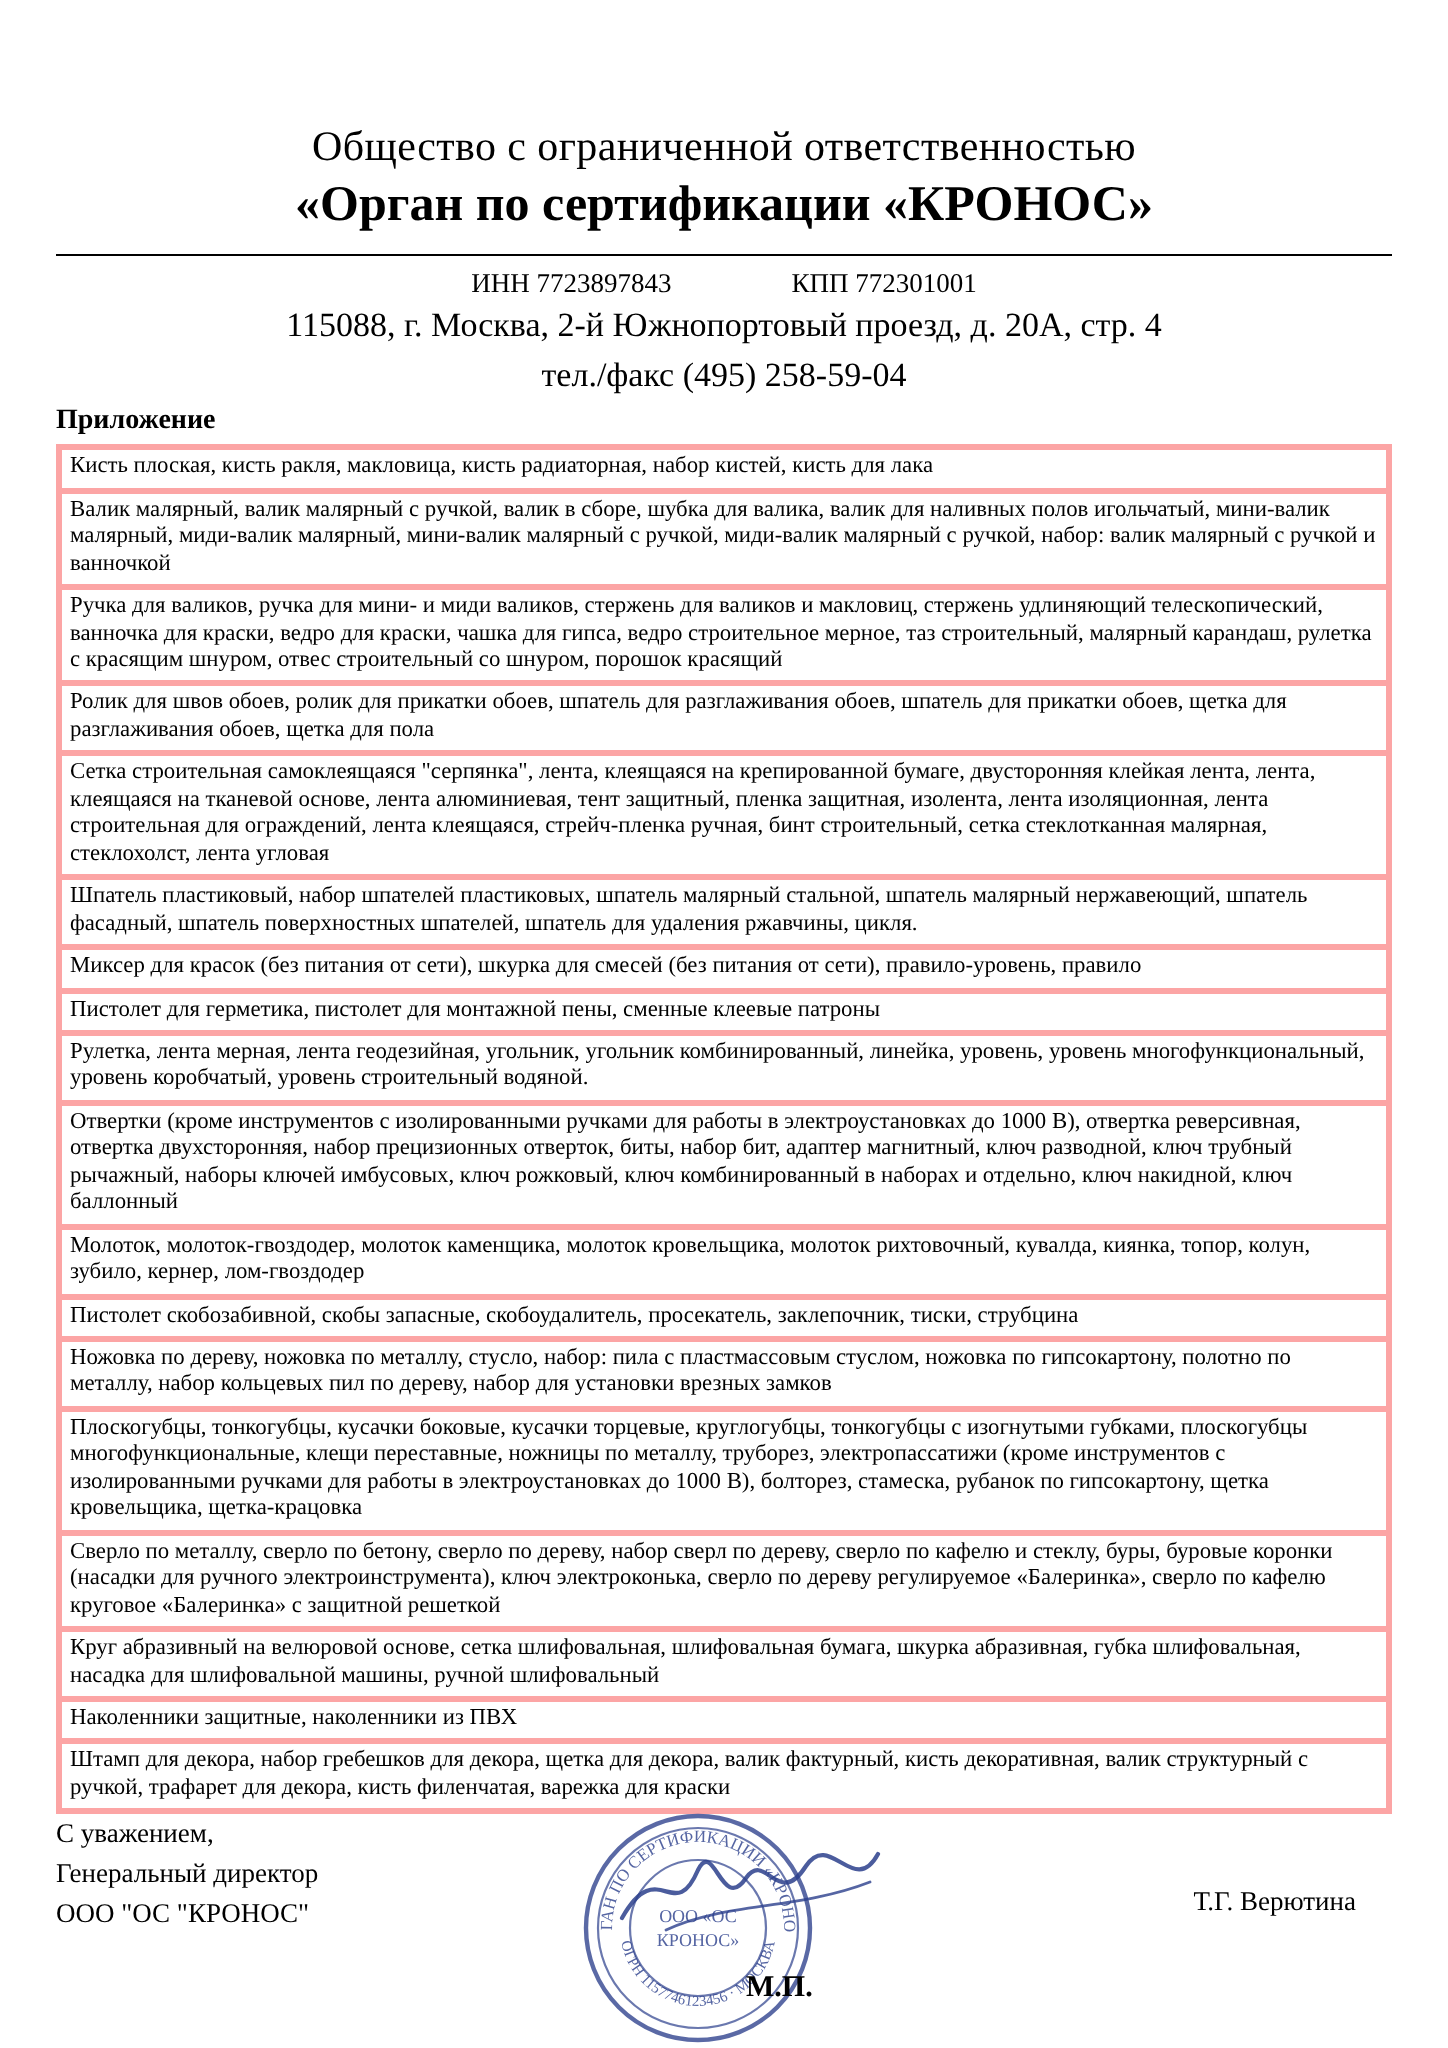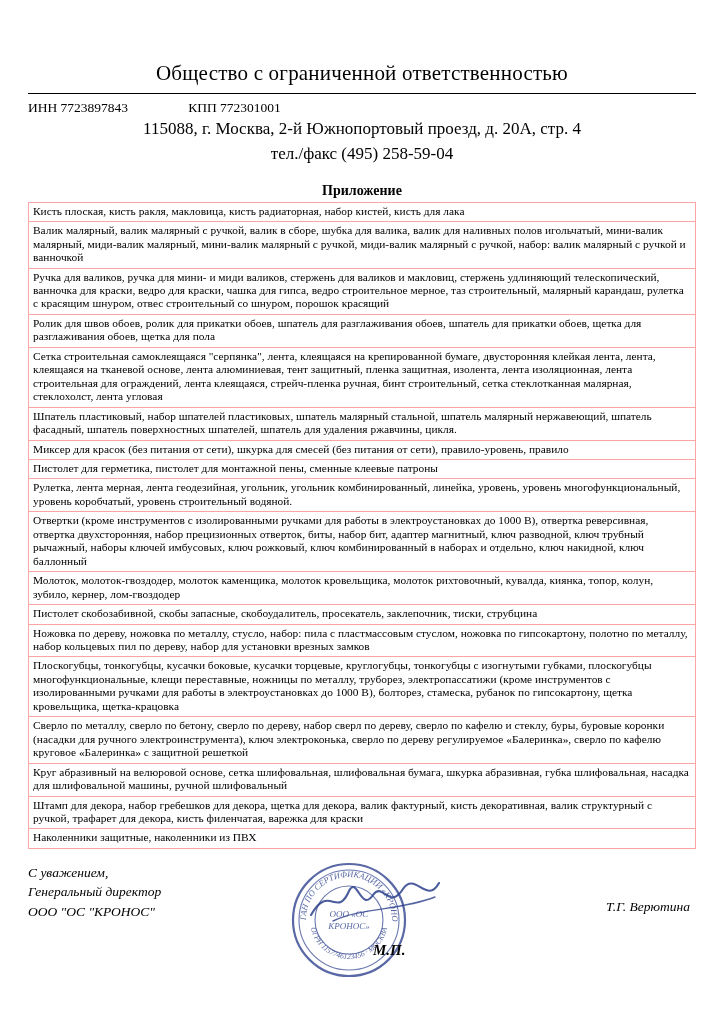--- a/index.html
+++ b/index.html
@@ -35,64 +35,63 @@
     line-height: 1.3;
     margin-top: 1px;
   }
   .rule {
     border: none;
     border-top: 1.6px solid #000;
     margin: 7px 0 5px 0;
   }
   .req-row {
     display: flex;
-    justify-content: flex-start;
+    justify-content: center;
     gap: 60px;
     font-size: 13.5px;
     line-height: 1.35;
   }
   .addr, .phone {
     font-size: 17px;
     line-height: 1.45;
     text-align: center;
   }
   .appendix-title {
-    text-align: center;
+    text-align: left;
     font-size: 14px;
     font-weight: bold;
-    margin-top: 16px;
+    margin-top: 3px;
     margin-bottom: 3px;
   }
   table.items {
     width: 100%;
     border-collapse: collapse;
     table-layout: fixed;
   }
   table.items td {
-    border: 1px solid #fca5a5;
+    border: 3px solid #fca5a5;
     padding: 2px 4px 3px 4px;
     font-size: 11.4px;
     line-height: 1.18;
     text-align: left;
     vertical-align: top;
     font-family: "Liberation Serif", serif;
   }
   .footer {
-    margin-top: 14px;
+    margin-top: 0;
     position: relative;
     font-size: 13.5px;
     line-height: 1.45;
-    font-style: italic;
   }
   .footer .left {
     display: inline-block;
   }
   .footer .right {
     position: absolute;
-    right: 6px;
+    right: 18px;
     top: 34px;
     font-size: 13.5px;
   }
   .mp {
     position: absolute;
     left: 345px;
     top: 77px;
     font-size: 15px;
     font-weight: bold;
   }
@@ -113,20 +112,21 @@
     pointer-events: none;
   }
 </style>
 </head>
 <body>
 
 <div class="page">
 
   <div class="header">
     <div class="org-line1">Общество с ограниченной ответственностью</div>
+    <div class="org-line2">«Орган по сертификации «КРОНОС»</div>
     <hr class="rule">
     <div class="req-row">
       <span>ИНН 7723897843</span>
       <span>КПП 772301001</span>
     </div>
     <div class="addr">115088, г. Москва, 2-й Южнопортовый проезд, д. 20А, стр. 4</div>
     <div class="phone">тел./факс (495) 258-59-04</div>
     <div class="appendix-title">Приложение</div>
   </div>
 
@@ -174,24 +174,24 @@
       <tr>
           <td>Плоскогубцы, тонкогубцы, кусачки боковые, кусачки торцевые, круглогубцы, тонкогубцы с изогнутыми губками, плоскогубцы многофункциональные, клещи переставные, ножницы по металлу, труборез, электропассатижи (кроме инструментов с изолированными ручками для работы в электроустановках до 1000 В), болторез, стамеска, рубанок по гипсокартону, щетка кровельщика, щетка-крацовка</td>
         </tr>
       <tr>
           <td>Сверло по металлу, сверло по бетону, сверло по дереву, набор сверл по дереву, сверло по кафелю и стеклу, буры, буровые коронки (насадки для ручного электроинструмента), ключ электроконька, сверло по дереву регулируемое «Балеринка», сверло по кафелю круговое «Балеринка» с защитной решеткой</td>
         </tr>
       <tr>
           <td>Круг абразивный на велюровой основе, сетка шлифовальная, шлифовальная бумага, шкурка абразивная, губка шлифовальная, насадка для шлифовальной машины, ручной шлифовальный</td>
         </tr>
       <tr>
+          <td>Наколенники защитные, наколенники из ПВХ</td>
+        </tr>
+      <tr>
           <td>Штамп для декора, набор гребешков для декора, щетка для декора, валик фактурный, кисть декоративная, валик структурный с ручкой, трафарет для декора, кисть филенчатая, варежка для краски</td>
-        </tr>
-      <tr>
-          <td>Наколенники защитные, наколенники из ПВХ</td>
         </tr>
     </tbody>
   </table>
 
   <div class="footer">
     <div class="left">
       <div>С уважением,</div>
       <div>Генеральный директор</div>
       <div>ООО "ОС "КРОНОС"</div>
     </div>

